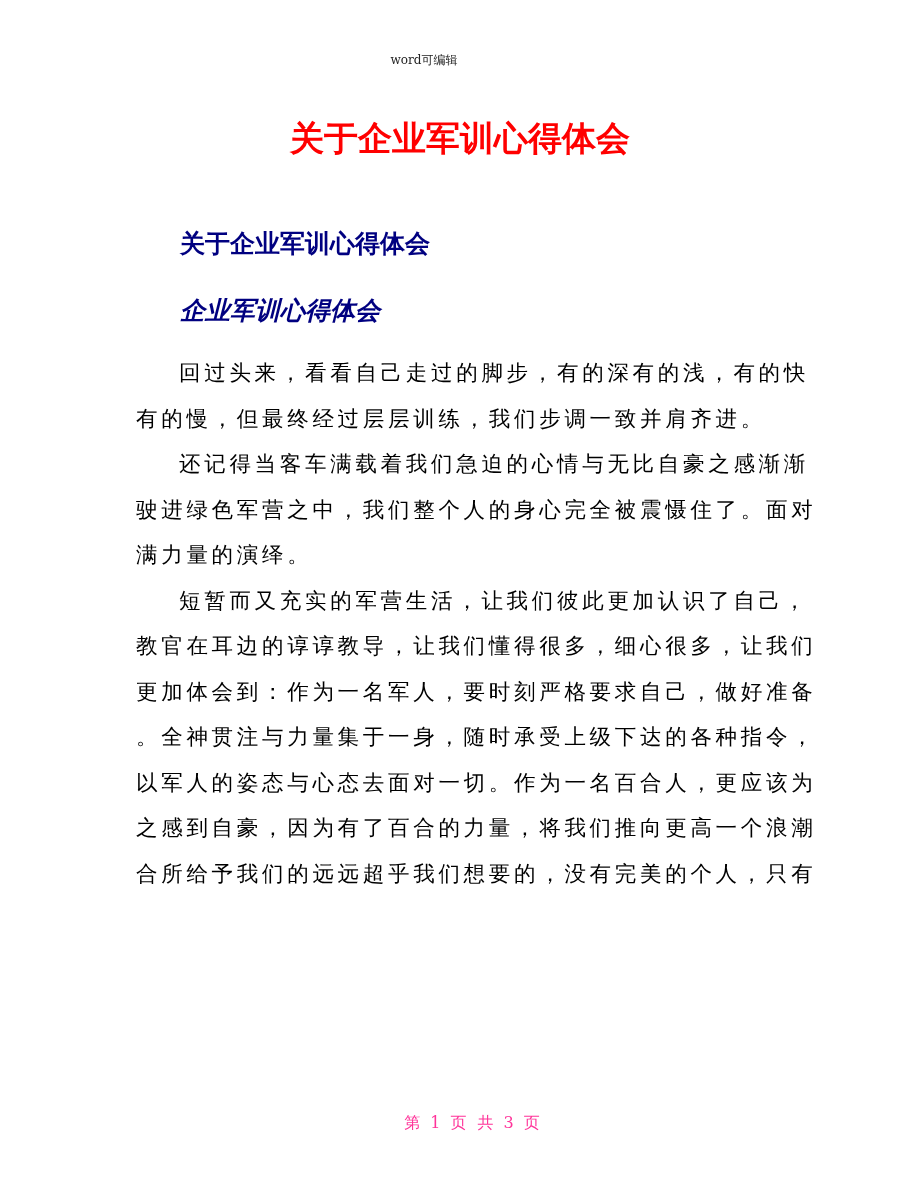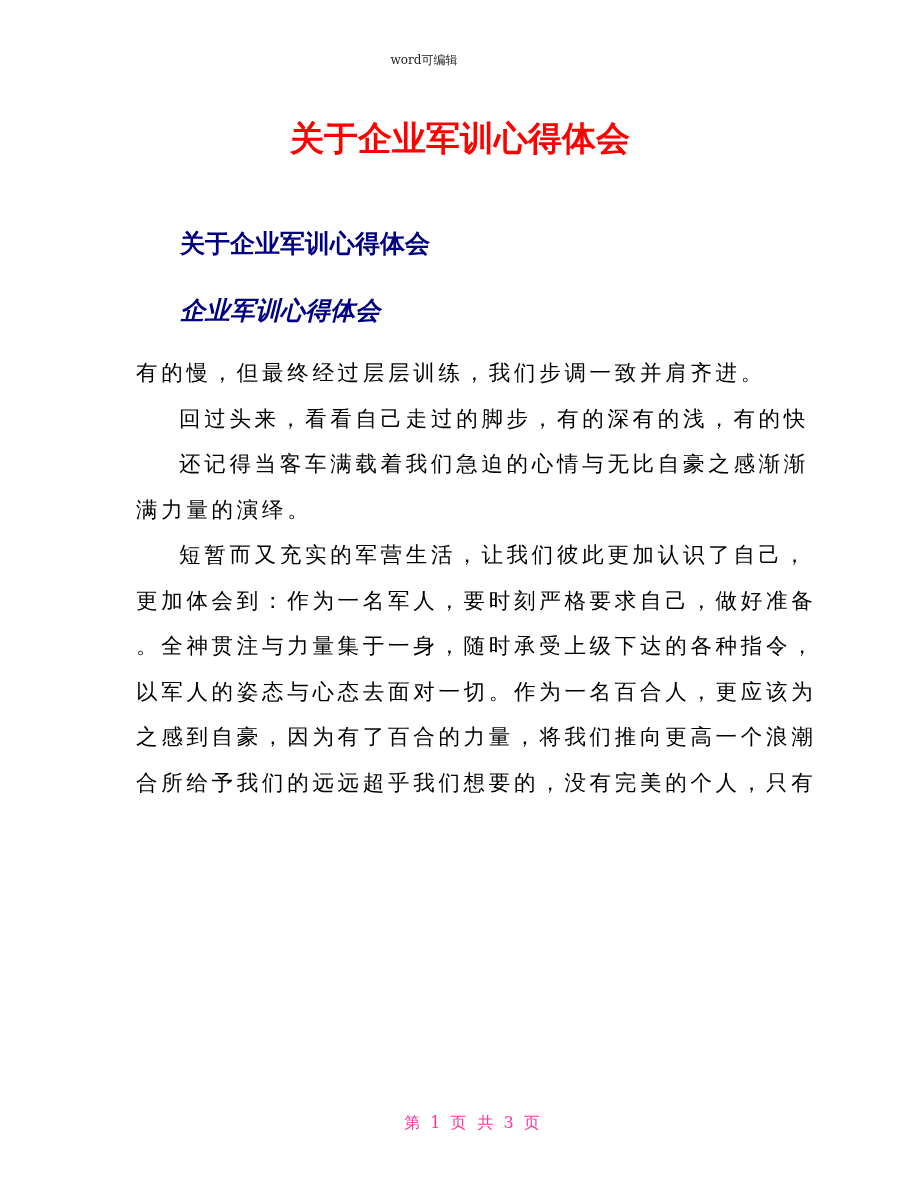--- a/index.html
+++ b/index.html
@@ -26,25 +26,27 @@
 <body>
 
 <div class="header">word可编辑</div>
 
 <div class="title">关于企业军训心得体会</div>
 
 <div class="h2 a">关于企业军训心得体会</div>
 <div class="h2 b">企业军训心得体会</div>
 
 <div class="body">
+  <div class="line indent">回过头来，看看自己走过的脚步，有的深有的浅，有的快</div>
   <div class="line">有的慢，但最终经过层层训练，我们步调一致并肩齐进。</div>
-  <div class="line indent">回过头来，看看自己走过的脚步，有的深有的浅，有的快</div>
   <div class="line indent">还记得当客车满载着我们急迫的心情与无比自豪之感渐渐</div>
+  <div class="line">驶进绿色军营之中，我们整个人的身心完全被震慑住了。面对</div>
   <div class="line">满力量的演绎。</div>
   <div class="line indent">短暂而又充实的军营生活，让我们彼此更加认识了自己，</div>
+  <div class="line">教官在耳边的谆谆教导，让我们懂得很多，细心很多，让我们</div>
   <div class="line">更加体会到：作为一名军人，要时刻严格要求自己，做好准备</div>
   <div class="line">。全神贯注与力量集于一身，随时承受上级下达的各种指令，</div>
   <div class="line">以军人的姿态与心态去面对一切。作为一名百合人，更应该为</div>
   <div class="line">之感到自豪，因为有了百合的力量，将我们推向更高一个浪潮</div>
   <div class="line">合所给予我们的远远超乎我们想要的，没有完美的个人，只有</div>
 </div>
 
 <div class="footer">
   <span>第</span><span>1</span><span>页 共</span><span>3</span><span>页</span>
 </div>

